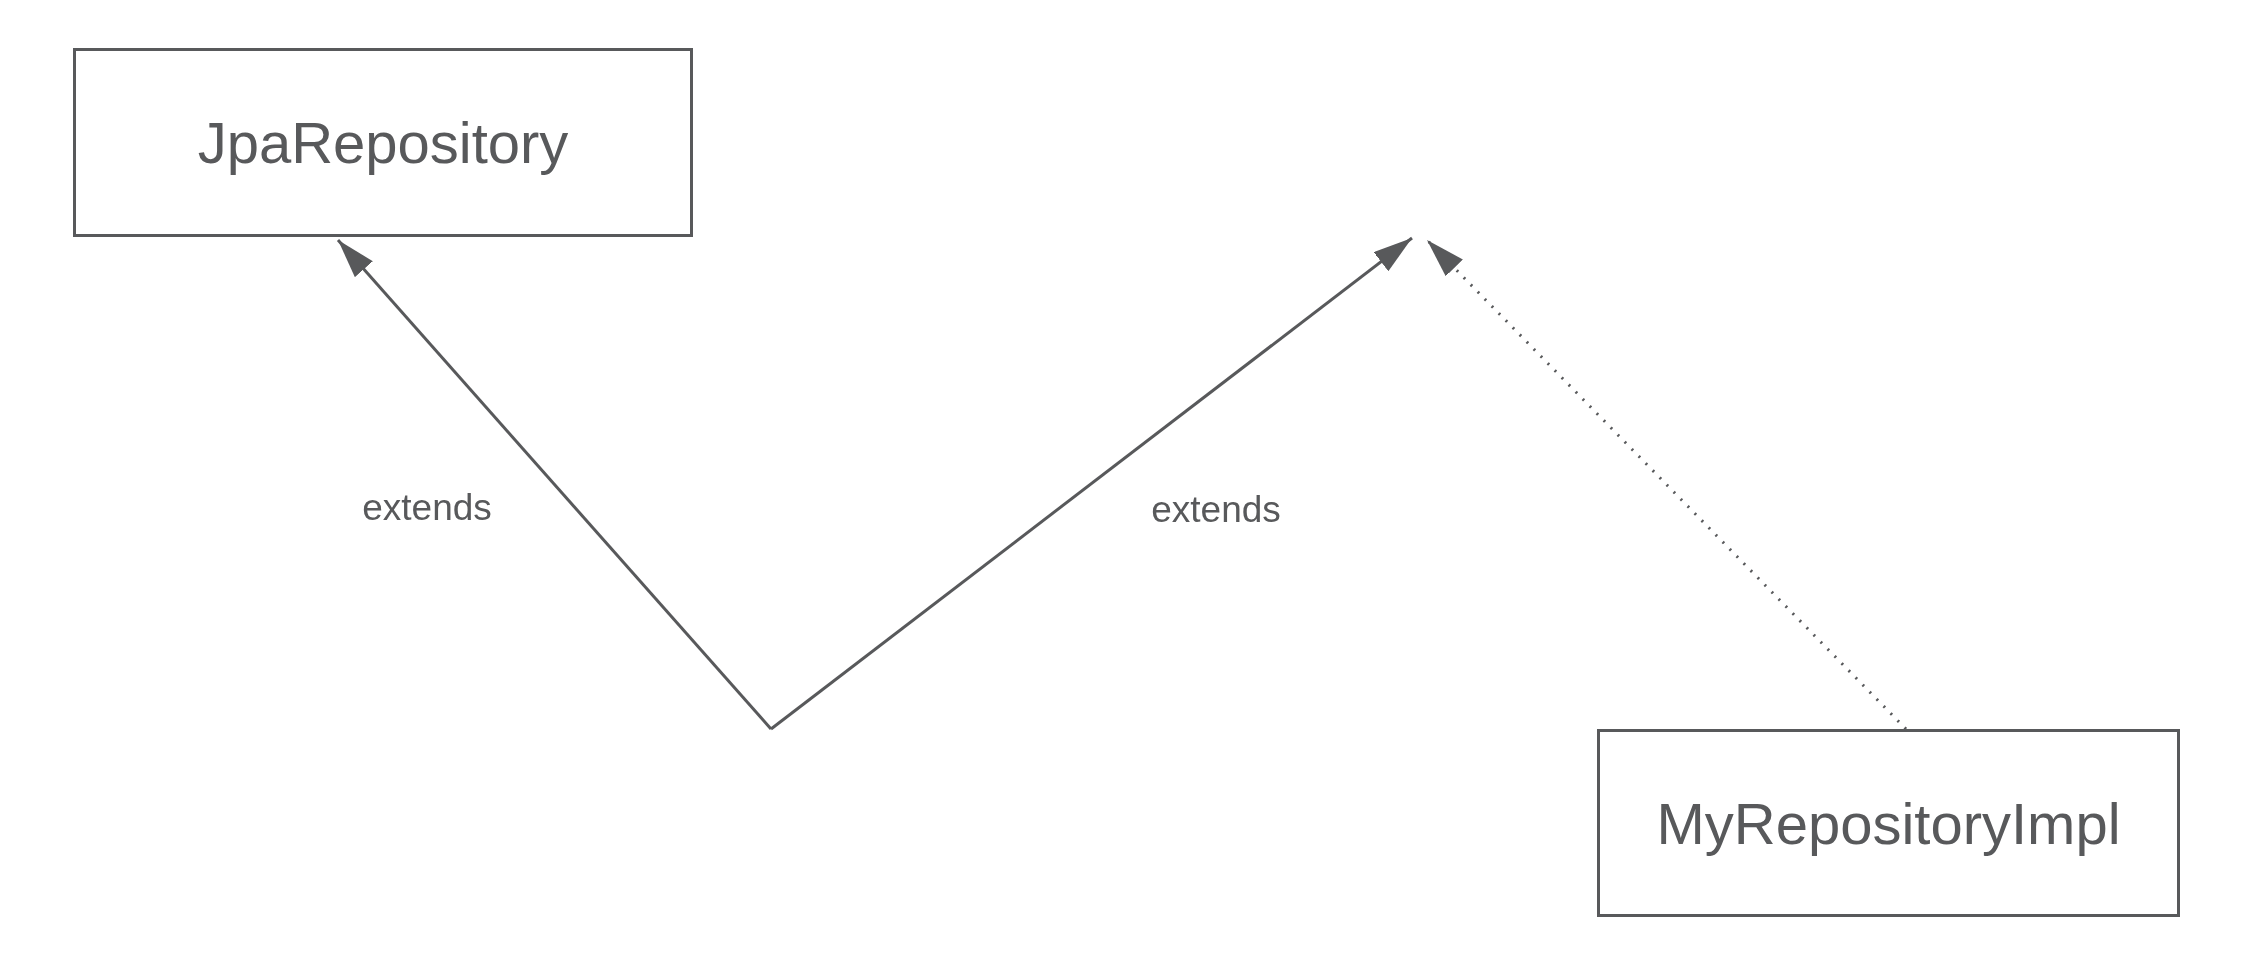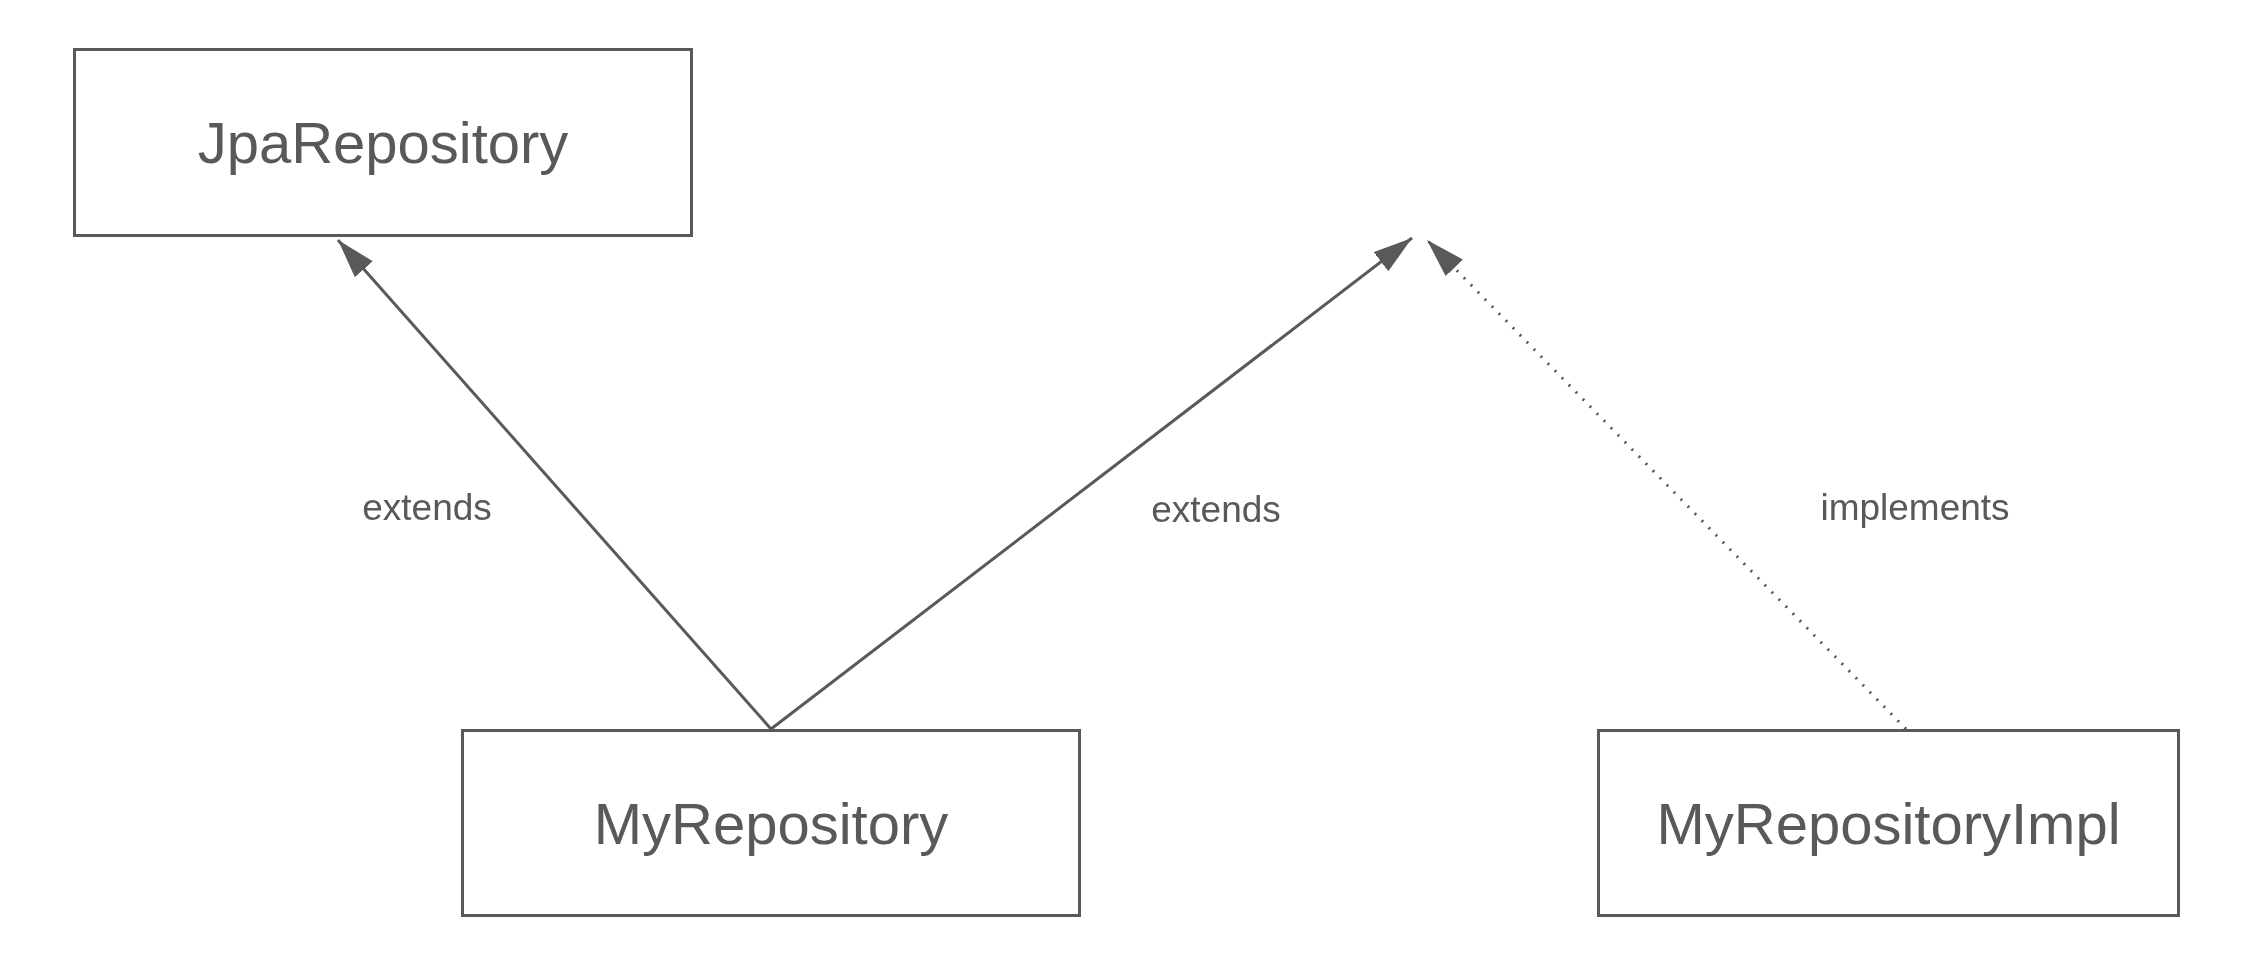--- a/index.html
+++ b/index.html
@@ -62,27 +62,23 @@
     <line x1="771" y1="729" x2="338" y2="240" stroke="#58595b" stroke-width="3" marker-end="url(#arrowhead)"></line>
     <line x1="771" y1="729" x2="1412" y2="238" stroke="#58595b" stroke-width="3" marker-end="url(#arrowhead)"></line>
     <line x1="1906" y1="729" x2="1427" y2="240" stroke="#58595b" stroke-width="3" stroke-dasharray="2 8" marker-end="url(#arrowhead)"></line>
   </svg>
 
   <div class="node" id="node-jparepository">
     <span>JpaRepository</span>
   </div>
 
 
-  <div class="node" id="node-myrepository">
-    <span>MyRepository</span>
-  </div>
 
   <div class="node" id="node-myrepositoryimpl">
     <span>MyRepositoryImpl</span>
   </div>
 
   <div class="edge-label" id="label-extends-1">extends</div>
 
   <div class="edge-label" id="label-extends-2">extends</div>
 
-  <div class="edge-label" id="label-implements">implements</div>
 
 </div>
 
 </body></html>

